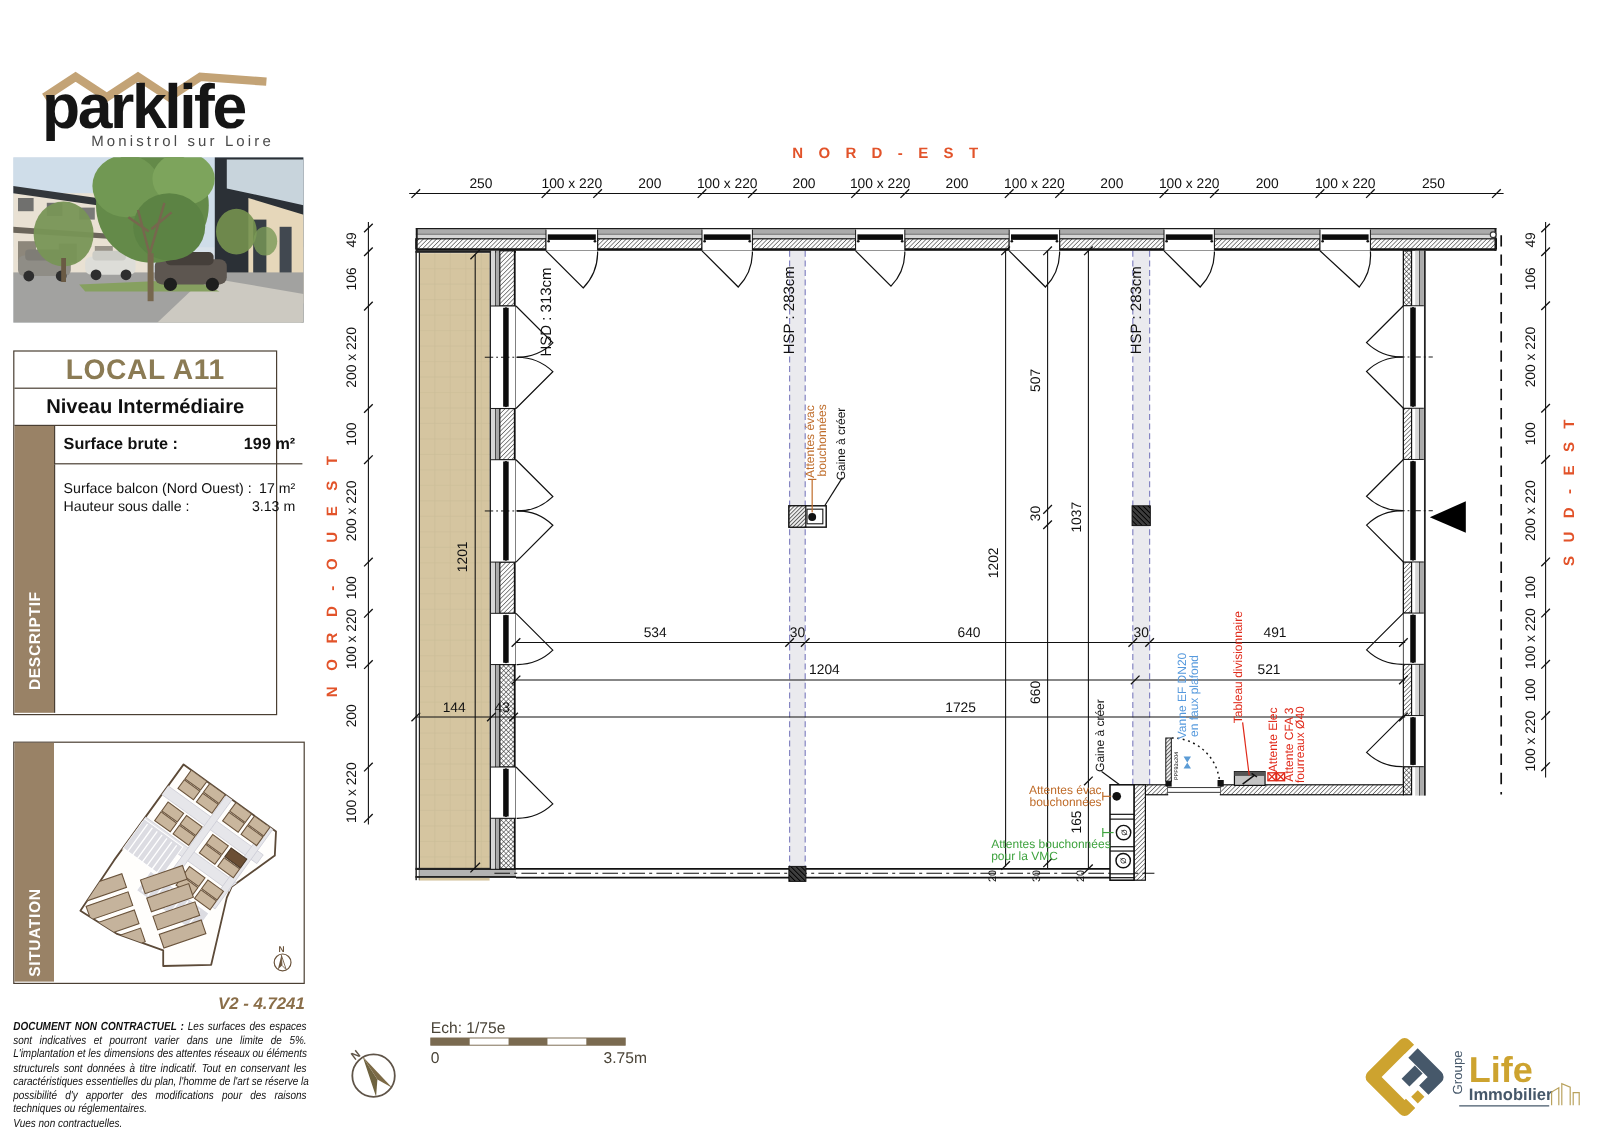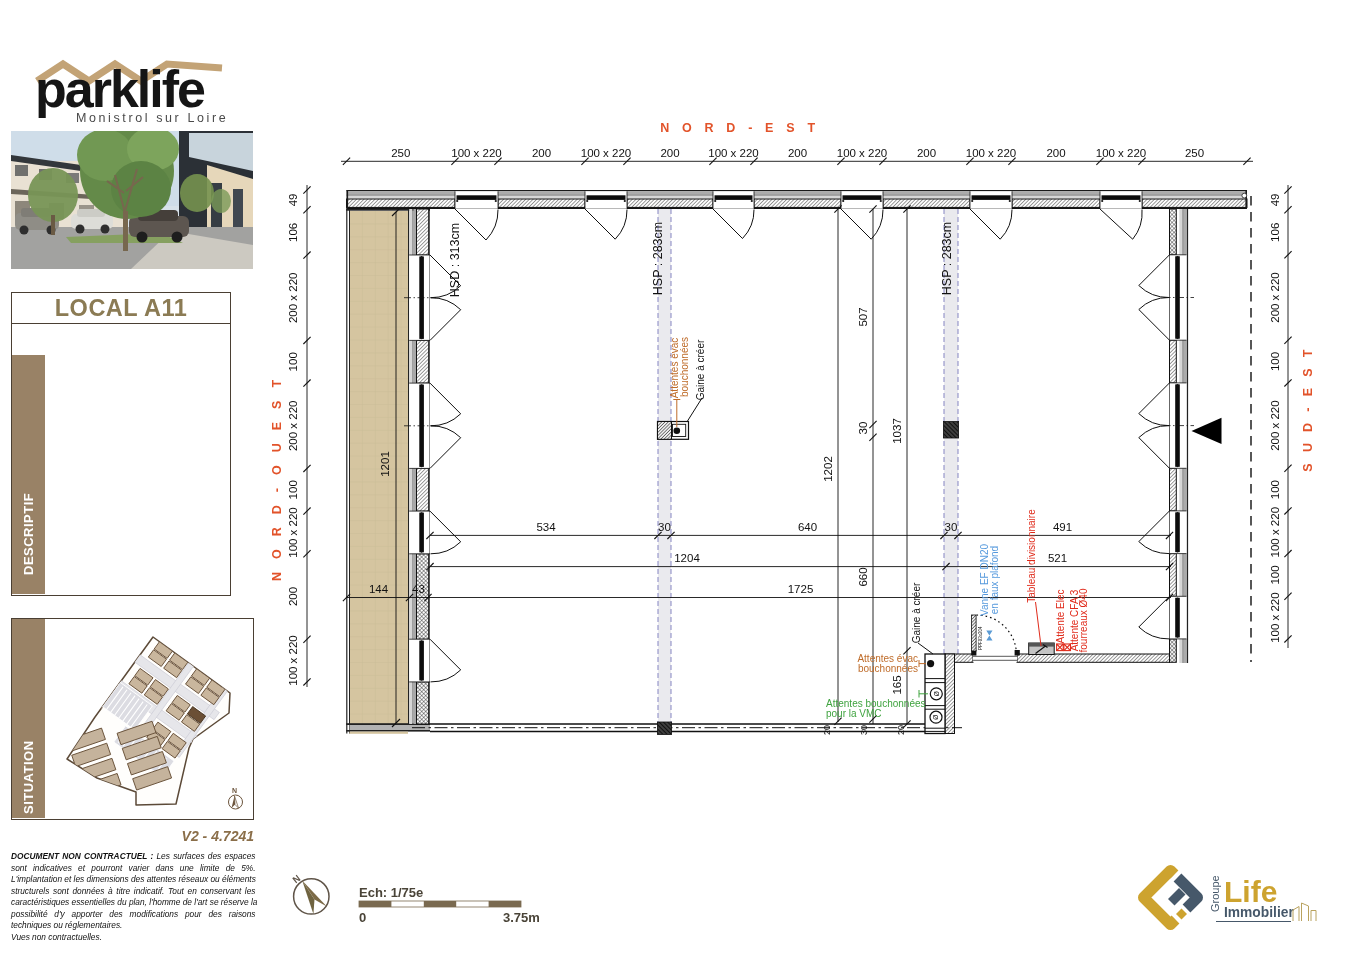--- a/index.html
+++ b/index.html
@@ -101,26 +101,39 @@
         </g>
 </svg>
 </div>
 
 <div class="abs" style="left:11px;top:292px;width:220px;height:304px;border:1.5px solid #4a3f33;box-sizing:border-box;">
 
   <div class="abs" style="left:0;top:0;width:100%;height:31px;border-bottom:1.5px solid #4a3f33;box-sizing:border-box;text-align:center;">
     <span style="font-size:23.5px;font-weight:bold;color:#8b7b54;letter-spacing:0.5px;line-height:30px;">LOCAL A11</span>
   </div>
 
+  <div class="abs" style="left:0;top:31px;width:100%;height:31px;border-bottom:1.5px solid #4a3f33;box-sizing:border-box;text-align:center;">
+    <span style="font-size:16.8px;font-weight:bold;color:#111;line-height:30px;">Niveau Intermédiaire</span>
+  </div>
 
   <div class="abs" style="left:0;top:62px;width:33px;height:239px;background:#998266;">
     <div class="abs" style="left:-103px;top:103px;width:239px;height:33px;transform:rotate(-90deg);color:#fff;font-weight:bold;font-size:13px;letter-spacing:0.5px;line-height:33px;text-align:left;padding-left:19px;box-sizing:border-box;">DESCRIPTIF</div>
   </div>
 
-
+  <div class="abs" style="left:33px;top:62px;width:207px;height:32px;border-left:1.5px solid #4a3f33;border-bottom:1.5px solid #4a3f33;box-sizing:border-box;">
+    <span class="abs" style="left:7px;top:7px;font-size:13.5px;font-weight:bold;color:#111;">Surface brute :</span>
+    <span class="abs" style="right:6px;top:7px;font-size:13.5px;font-weight:bold;color:#111;">199 m²</span>
+  </div>
+
+  <div class="abs" style="left:33px;top:94px;width:207px;height:207px;border-left:1.5px solid #4a3f33;box-sizing:border-box;">
+    <span class="abs" style="left:7px;top:13px;font-size:11.8px;color:#111;">Surface balcon (Nord Ouest) :</span>
+    <span class="abs" style="right:6px;top:13px;font-size:11.8px;color:#111;">17 m²</span>
+    <span class="abs" style="left:7px;top:28px;font-size:11.8px;color:#111;">Hauteur sous dalle :</span>
+    <span class="abs" style="right:6px;top:28px;font-size:11.8px;color:#111;">3.13 m</span>
+  </div>
 </div>
 
 <div class="abs" style="left:11px;top:618px;width:243px;height:202px;border:1.5px solid #4a3f33;box-sizing:border-box;">
 
   <div class="abs" style="left:0;top:0;width:33px;height:199px;background:#998266;">
     <div class="abs" style="left:-83px;top:83px;width:199px;height:33px;transform:rotate(-90deg);color:#fff;font-weight:bold;font-size:13px;letter-spacing:0.5px;line-height:33px;text-align:left;padding-left:4px;box-sizing:border-box;">SITUATION</div>
   </div>
 
   <svg class="abs" style="left:33px;top:0px;" width="207" height="199" viewBox="0 0 207 199">
     <defs>
@@ -216,21 +229,21 @@
 
 <div class="abs" style="left:288px;top:868px;width:64px;height:72px;">
 <svg width="64" height="72" viewBox="0 0 64 72">
   <circle cx="23.3" cy="28.4" r="17.7" fill="none" stroke="#5f5448" stroke-width="1.5"></circle>
   <text x="5" y="14" font-size="9.5" font-weight="bold" fill="#5f5448" transform="rotate(-38 9 11)">N</text>
   <polygon points="14.2,12.5 25.4,46 26.5,31.5" fill="#6f6340"></polygon>
   <polygon points="14.2,12.5 38.8,38.5 26.5,31.5" fill="#7c6a46"></polygon>
 </svg>
 </div>
 
-<div class="abs" style="left:355px;top:880px;width:200px;height:50px;font-weight:bold;">
+<div class="abs" style="left:355px;top:844px;width:200px;height:50px;">
 <svg width="200" height="50" viewBox="0 0 200 50">
   <text x="4" y="17" font-size="13" fill="#4a4438">Ech: 1/75e</text>
   <rect x="4" y="21" width="162" height="6" fill="#fff" stroke="#7a6a50" stroke-width="0.8"></rect>
   <rect x="4" y="21" width="32.4" height="6" fill="#7a6a50"></rect>
   <rect x="68.8" y="21" width="32.4" height="6" fill="#7a6a50"></rect>
   <rect x="133.6" y="21" width="32.4" height="6" fill="#7a6a50"></rect>
   <text x="4" y="42" font-size="13" fill="#4a4438">0</text>
   <text x="148" y="42" font-size="13" fill="#4a4438">3.75m</text>
 </svg>
 </div>

